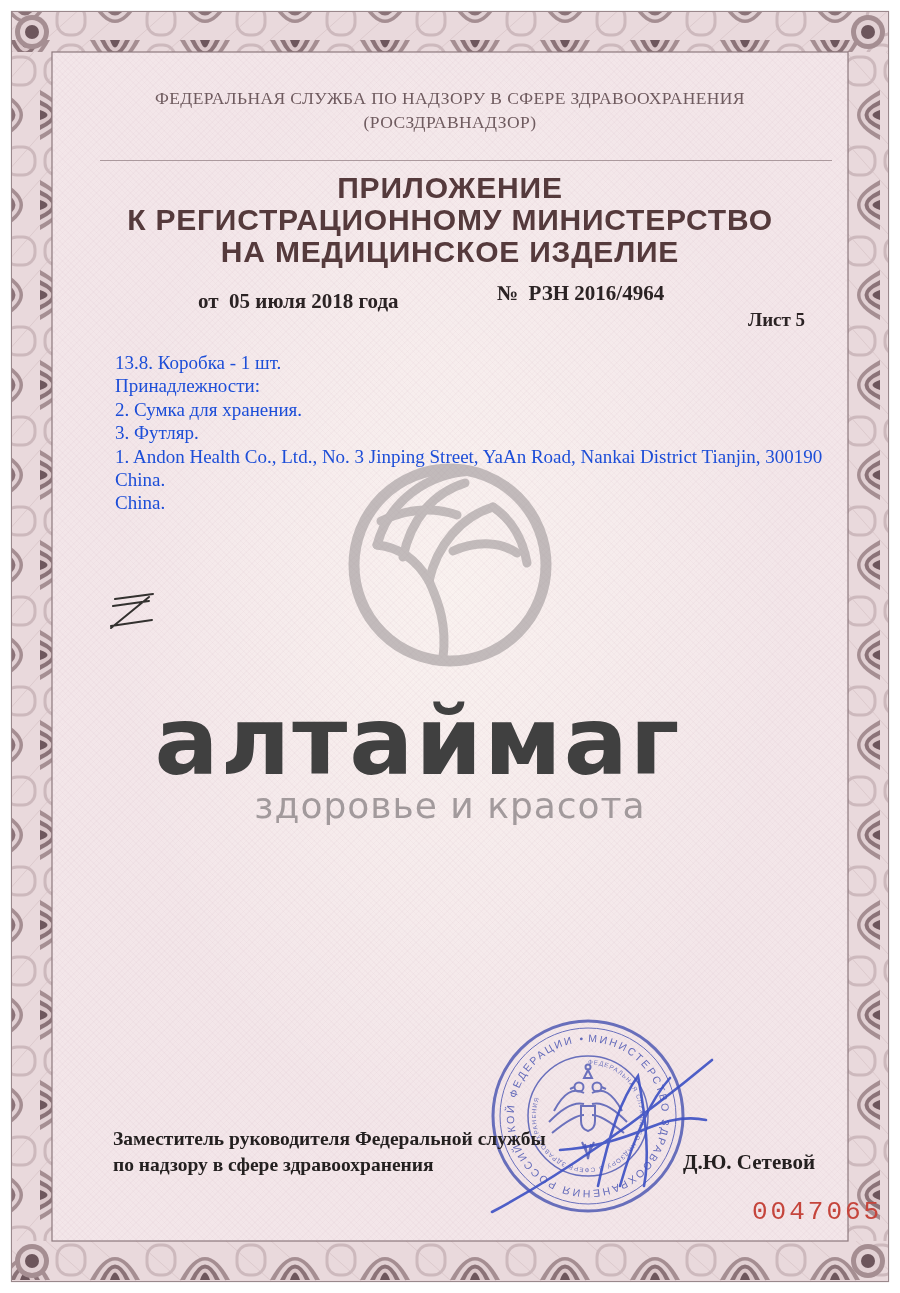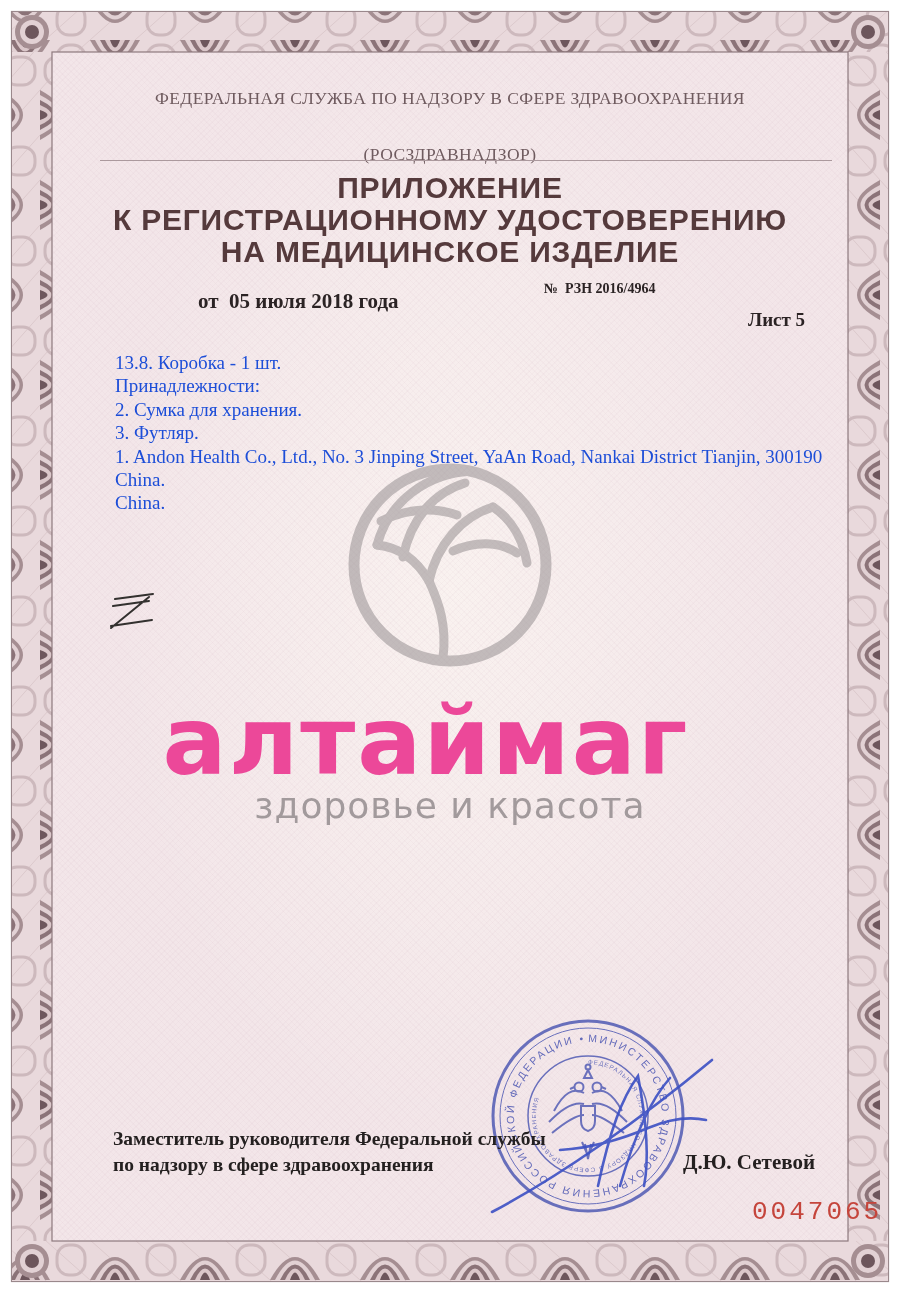--- a/index.html
+++ b/index.html
@@ -47,23 +47,23 @@
   }
   .sig-name {
     left:683px; top:1150px; font-weight:700; font-size:21px; color:#242020; white-space:pre;
   }
   .serial {
     left:752px; top:1197px;
     font-family:"Liberation Mono", monospace;
     font-size:26px; letter-spacing:3px; color:#c5453c;text-align:center;
   }
   .brand {
-    left:60px; top:694px; width:732px; text-align:center;
+    left:52px; top:694px; width:732px; text-align:center;
     font-family:"DejaVu Sans", sans-serif; font-weight:700;
-    font-size:95px; letter-spacing:2px; color:#ec4899; line-height:1;
+    font-size:95px; letter-spacing:2px; color:#404040; line-height:1;
   }
   .tagline {
     left:52px; top:788px; width:796px; text-align:center;
     font-family:"DejaVu Sans", sans-serif; font-weight:400;
     font-size:36px; letter-spacing:1px; color:#a29a9c; line-height:1;
   }
   svg text { font-family:"Liberation Sans", sans-serif; }
 </style>
 </head>
 <body>
@@ -154,29 +154,29 @@
       <path d="M113,96 C135,86 159,86 177,98" stroke-width="9"></path>
       <path d="M41,66 C67,54 93,52 117,60" stroke-width="9"></path>
     </g>
   </svg>
   <div class="wm abs brand">алтаймаг</div>
   <div class="wm abs tagline">здоровье и красота</div>
 
   <div class="content">
 
     <div class="abs issuer" style="top:88px;">ФЕДЕРАЛЬНАЯ СЛУЖБА ПО НАДЗОРУ В СФЕРЕ ЗДРАВООХРАНЕНИЯ</div>
-    <div class="abs issuer" style="top:112px;margin-top:32px;">(РОСЗДРАВНАДЗОР)</div>
+    <div class="abs issuer" style="top:112px;">(РОСЗДРАВНАДЗОР)</div>
     <div class="abs hrule"></div>
 
     <div class="abs title-line" style="top:171px;">ПРИЛОЖЕНИЕ</div>
-    <div class="abs title-line" style="top:203px;">К РЕГИСТРАЦИОННОМУ УДОСТОВЕРЕНИЮ</div>
+    <div class="abs title-line" style="top:203px;">К РЕГИСТРАЦИОННОМУ МИНИСТЕРСТВО</div>
     <div class="abs title-line" style="top:235px;">НА МЕДИЦИНСКОЕ ИЗДЕЛИЕ</div>
 
     <div class="abs meta" style="left:198px; top:289px; font-size:21px;">от  05 июля 2018 года</div>
-    <div class="abs meta" style="left:497px; top:281px; font-size:14px;margin-left:47px;">№  РЗН 2016/4964</div>
+    <div class="abs meta" style="left:497px; top:281px; font-size:21px;">№  РЗН 2016/4964</div>
     <div class="abs meta" style="left:748px; top:309px; font-size:19px;">Лист 5</div>
 
     <div class="abs body-block">
       <div class="body-line">13.8. Коробка - 1 шт.</div>
       <div class="body-line">Принадлежности:</div>
       <div class="body-line">2. Сумка для хранения.</div>
       <div class="body-line">3. Футляр.</div>
       <div class="body-line">1. Andon Health Co., Ltd., No. 3 Jinping Street, YaAn Road, Nankai District Tianjin, 300190</div>
       <div class="body-line">China.</div>
       <div class="body-line">China.</div>

